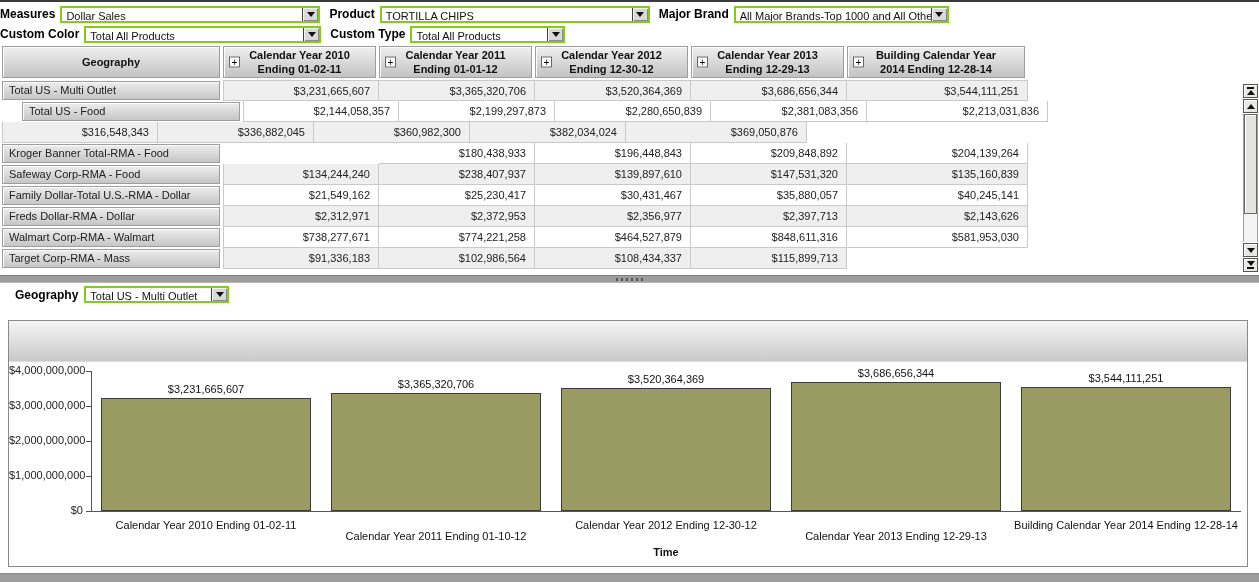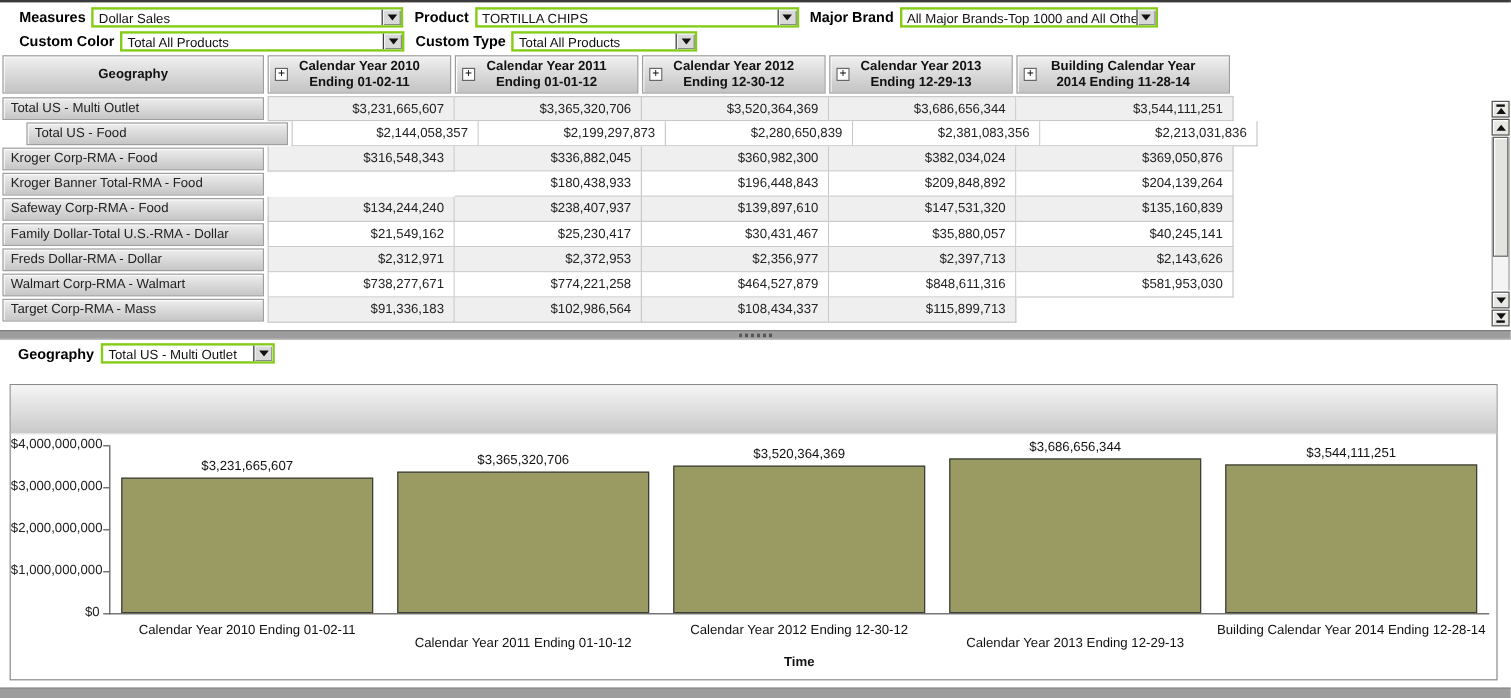--- a/index.html
+++ b/index.html
@@ -3,21 +3,21 @@
 <meta charset="utf-8">
 <style>
   * { margin:0; padding:0; }
   body { background:#fff; }
   .page{position:relative;width:1259px;height:582px;background:#fff;
         font-family:"Liberation Sans","DejaVu Sans",sans-serif;
         border-top:2px solid #3a3a3a;box-sizing:border-box;overflow:hidden;}
 
   
   .toolbar{position:absolute;left:0;top:1px;width:100%;}
-  .tb-row{display:flex;align-items:center;height:18px;padding-left:16px;margin-top:2px;}
+  .tb-row{display:flex;align-items:center;height:18px;padding-left:0;margin-top:2px;}
   .tb-label{font-weight:bold;font-size:12px;margin-right:5px;white-space:nowrap;color:#000;}
   .combo{display:flex;align-items:stretch;height:17px;border:2px solid #84cc16;background:#fff;
          box-sizing:border-box;margin-right:9px;}
   .combo-value{flex:1;font-size:11px;padding:2px 3px 0 4px;white-space:nowrap;overflow:hidden;color:#111;}
   .combo-btn{width:15px;display:flex;align-items:center;justify-content:center;background:#d9d9d9;
              border-left:1px solid #404040;box-shadow:inset 1px 1px 0 #f4f4f4, inset -1px -1px 0 #8a8a8a;}
   .tri-dn{width:0;height:0;border-left:4px solid transparent;border-right:4px solid transparent;
           border-top:5px solid #101010;}
   .tri-up-s{width:0;height:0;border-left:4px solid transparent;border-right:4px solid transparent;
           border-bottom:5px solid #101010;}
@@ -157,21 +157,21 @@
           <span class="expand-box">+</span>
           <span class="htxt">
             <span>Calendar Year 2013</span>
             <span>Ending 12-29-13</span>
           </span>
         </div>
         <div class="hcell" style="width: 178px;">
           <span class="expand-box">+</span>
           <span class="htxt">
             <span>Building Calendar Year</span>
-            <span>2014 Ending 11-28-14</span>
+            <span>2014 Ending 12-28-14</span>
           </span>
         </div>
       </div>
     <div class="grid-body" id="grid-body">
         <div class="trow odd">
           <div class="geo-cell" style="width: 218px;">Total US - Multi Outlet</div>
           <div class="vcell c0" style="width: 156px;">$3,231,665,607</div>
           <div class="vcell" style="width: 156px;">$3,365,320,706</div>
           <div class="vcell" style="width: 156px;">$3,520,364,369</div>
           <div class="vcell" style="width: 156px;">$3,686,656,344</div>
@@ -179,21 +179,20 @@
         </div>
         <div class="trow">
           <div class="geo-cell" style="width: 218px; margin-left: 20px;">Total US - Food</div>
           <div class="vcell c0" style="width: 156px;">$2,144,058,357</div>
           <div class="vcell" style="width: 156px;">$2,199,297,873</div>
           <div class="vcell" style="width: 156px;">$2,280,650,839</div>
           <div class="vcell" style="width: 156px;">$2,381,083,356</div>
           <div class="vcell" style="width: 181px;">$2,213,031,836</div>
         </div>
         <div class="trow odd">
-          <div class="geo-cell" style="width: 218px;">Kroger Corp-RMA - Food</div>
           <div class="vcell c0" style="width: 156px;">$316,548,343</div>
           <div class="vcell" style="width: 156px;">$336,882,045</div>
           <div class="vcell" style="width: 156px;">$360,982,300</div>
           <div class="vcell" style="width: 156px;">$382,034,024</div>
           <div class="vcell" style="width: 181px;">$369,050,876</div>
         </div>
         <div class="trow">
           <div class="geo-cell" style="width: 218px;">Kroger Banner Total-RMA - Food</div>
           <div class="vcell c0" style="width: 156px; margin-top: 36px;">$173,057,595</div>
           <div class="vcell" style="width: 156px;">$180,438,933</div>

